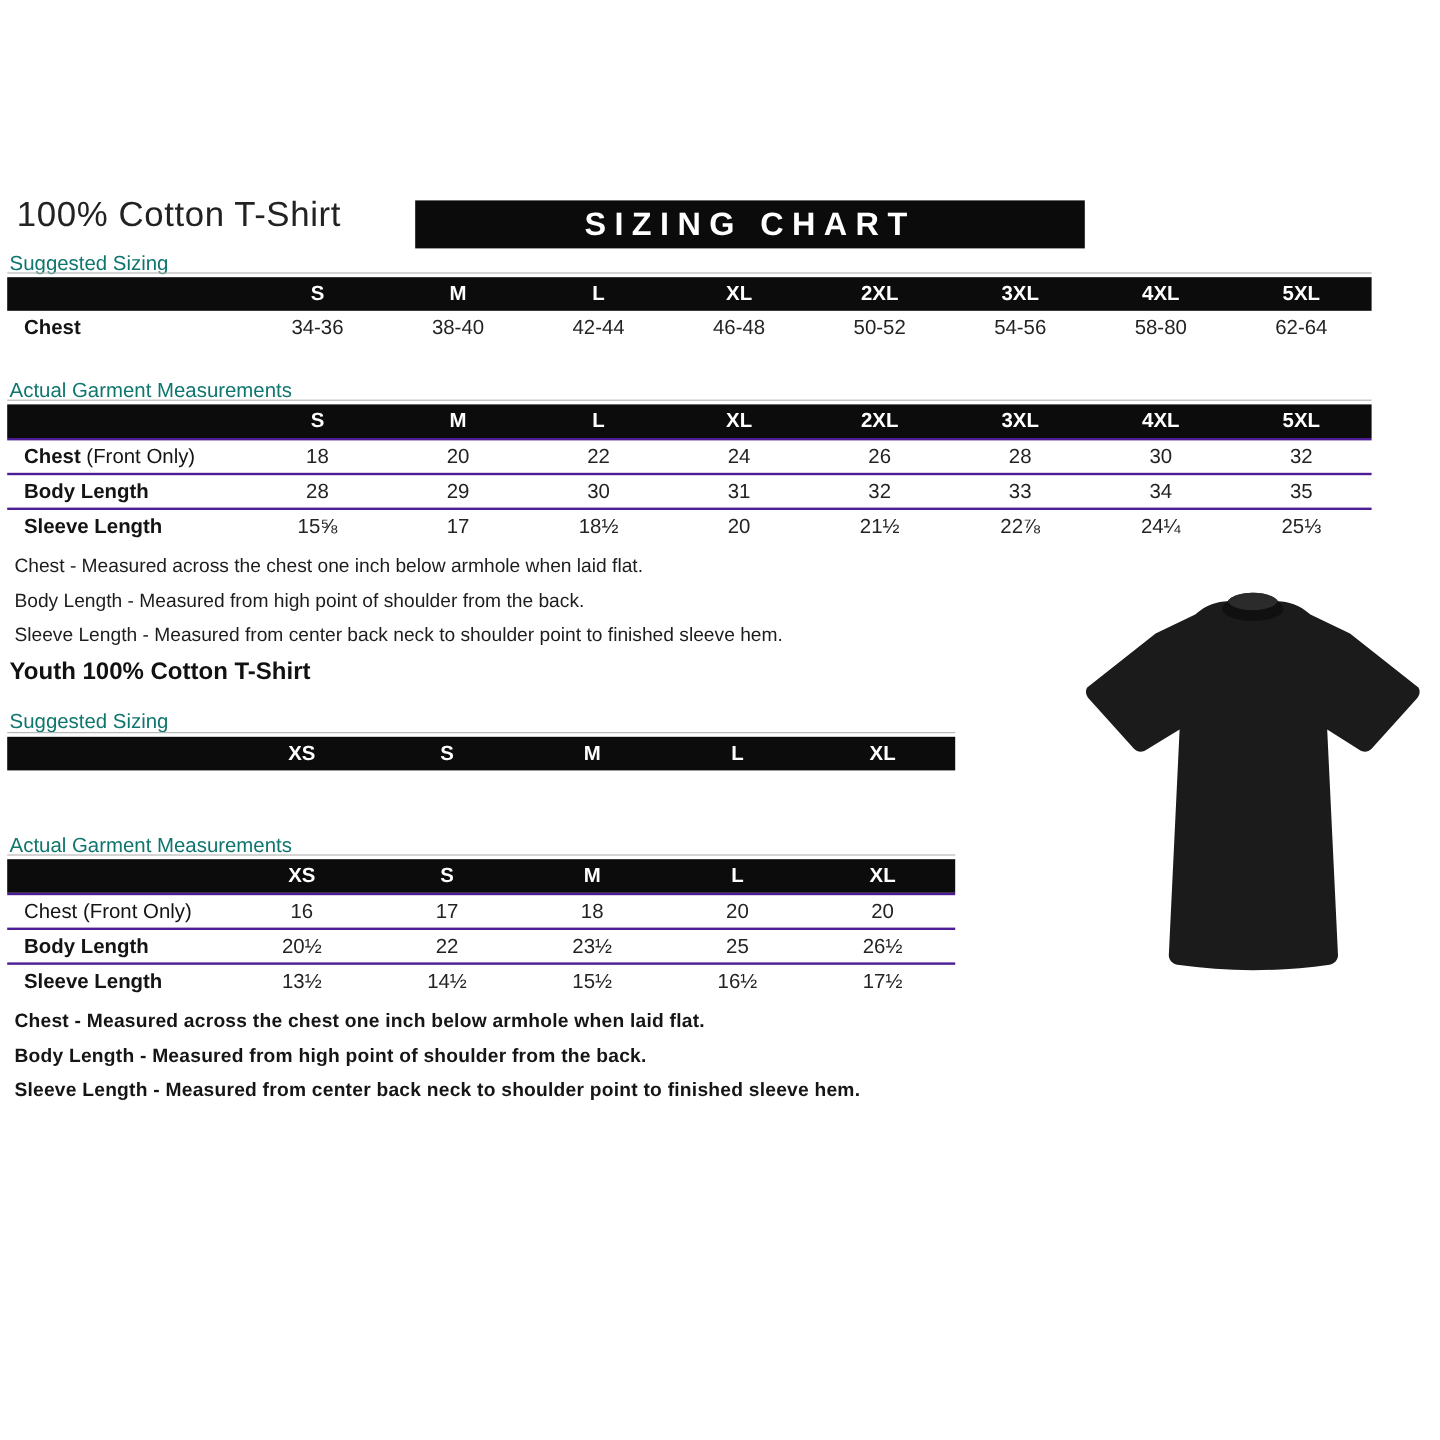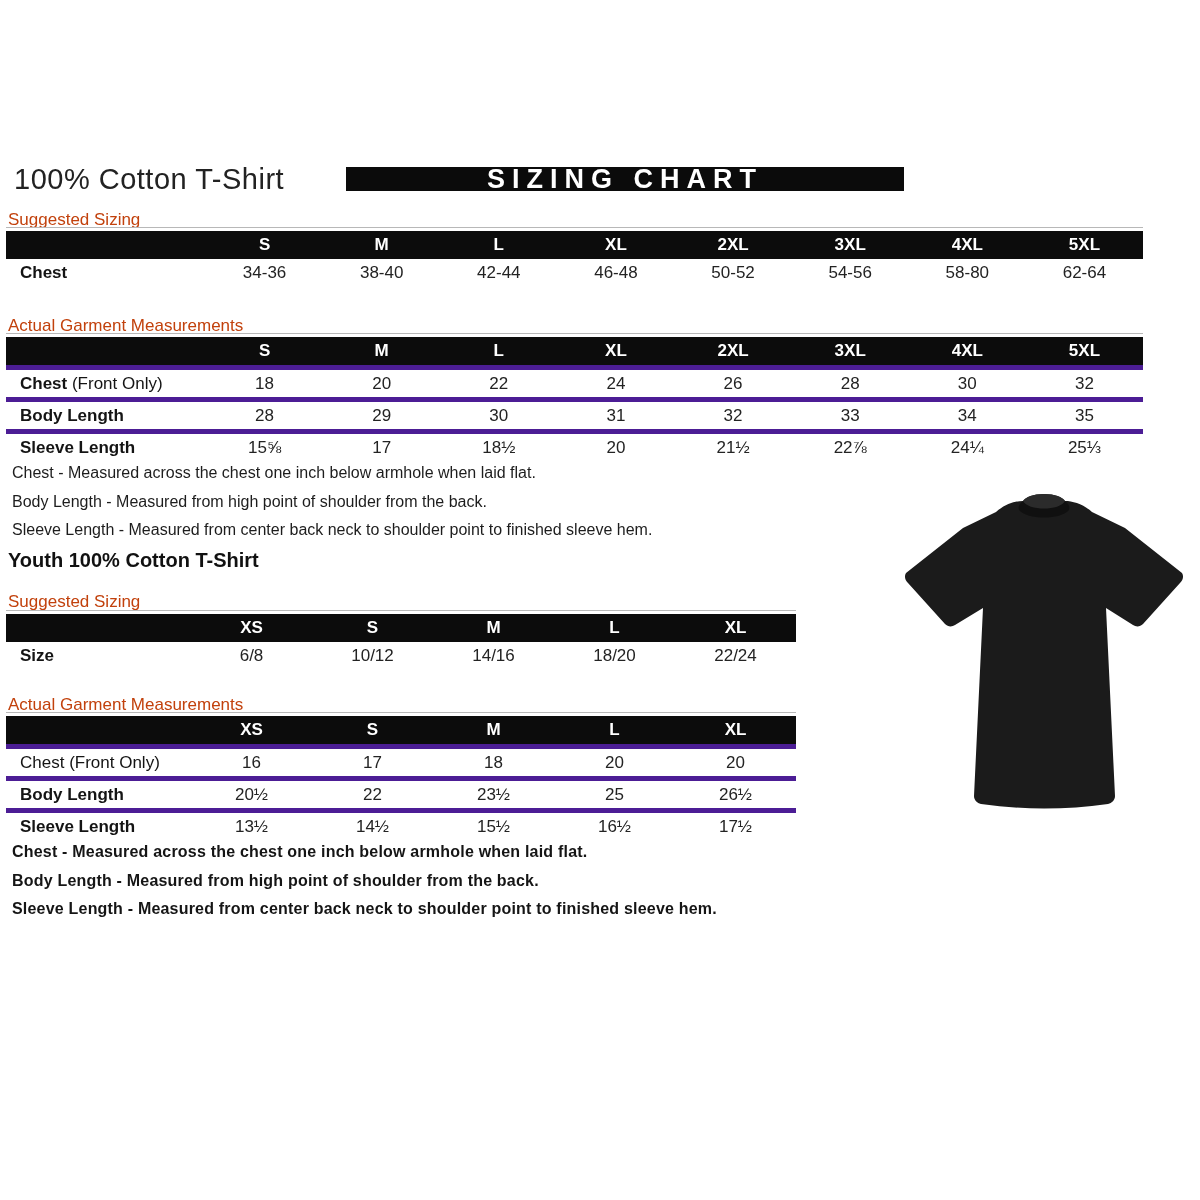--- a/index.html
+++ b/index.html
@@ -4,32 +4,32 @@
 <style>
   html,body{margin:0;padding:0;background:#fff;}
   .page{
     position:relative;width:1200px;height:1200px;background:#ffffff;overflow:hidden;
     font-family:"Liberation Sans", sans-serif;color:#1c1c1c;border-radius:28px;
   }
   .abs{position:absolute;}
 
   .main-title{left:14px;top:163px;font-size:29px;font-weight:400;letter-spacing:0.5px;color:#222;}
   .banner{
-    left:346px;top:167px;width:558px;height:24px;background:#0b0b0b;
+    left:346px;top:167px;width:558px;height:40px;background:#0b0b0b;
     display:flex;align-items:center;justify-content:center;
   }
   .banner span{color:#fff;font-weight:bold;font-size:27px;letter-spacing:7px;}
 
-  .section-label{font-size:17px;color:#c2410c;}
+  .section-label{font-size:17px;color:#0f766e;}
 
   .tbl{box-sizing:border-box;border-top:1px solid #b8b8b8;padding-top:3px;}
   .thead{display:flex;background:#0c0c0c;height:28px;align-items:center;}
   .thead .c{color:#fff;font-weight:bold;}
   .trow{display:flex;height:27px;align-items:center;}
-  .rowline{border-top:5px solid #4c1d95;}
+  .rowline{border-top:2px solid #4c1d95;}
   .c{flex:1;text-align:center;font-size:17px;color:#232323;}
   .lc{flex:none;text-align:left;padding-left:14px;box-sizing:border-box;font-size:17px;color:#141414;}
   .adult .lc{width:200px;}
   .youth-t .lc{width:185px;}
   .lb{font-weight:bold;}
 
   .youth-title{left:8px;top:549px;font-size:20px;font-weight:bold;color:#111;}
 
   .notes div{font-size:16px;color:#1d1d1d;margin-bottom:10.5px;white-space:nowrap;}
   .notes-bold div{font-weight:bold;color:#151515;letter-spacing:0.2px;}
@@ -133,28 +133,20 @@
   <div class="abs section-label" style="left:8px;top:592px;">Suggested Sizing</div>
 
   <div class="abs tbl youth-t" style="left:6px;top:610px;width:790px;">
     <div class="thead">
       <div class="lc"></div>
       <div class="c">XS</div>
       <div class="c">S</div>
       <div class="c">M</div>
       <div class="c">L</div>
       <div class="c">XL</div>
-    </div>
-    <div class="trow">
-      <div class="lc"><span class="lb">Size</span><span></span></div>
-      <div class="c">6/8</div>
-      <div class="c">10/12</div>
-      <div class="c">14/16</div>
-      <div class="c">18/20</div>
-      <div class="c">22/24</div>
     </div>
   </div>
 
   <div class="abs section-label" style="left:8px;top:695px;">Actual Garment Measurements</div>
 
   <div class="abs tbl youth-t" style="left:6px;top:712px;width:790px;">
     <div class="thead">
       <div class="lc"></div>
       <div class="c">XS</div>
       <div class="c">S</div>

